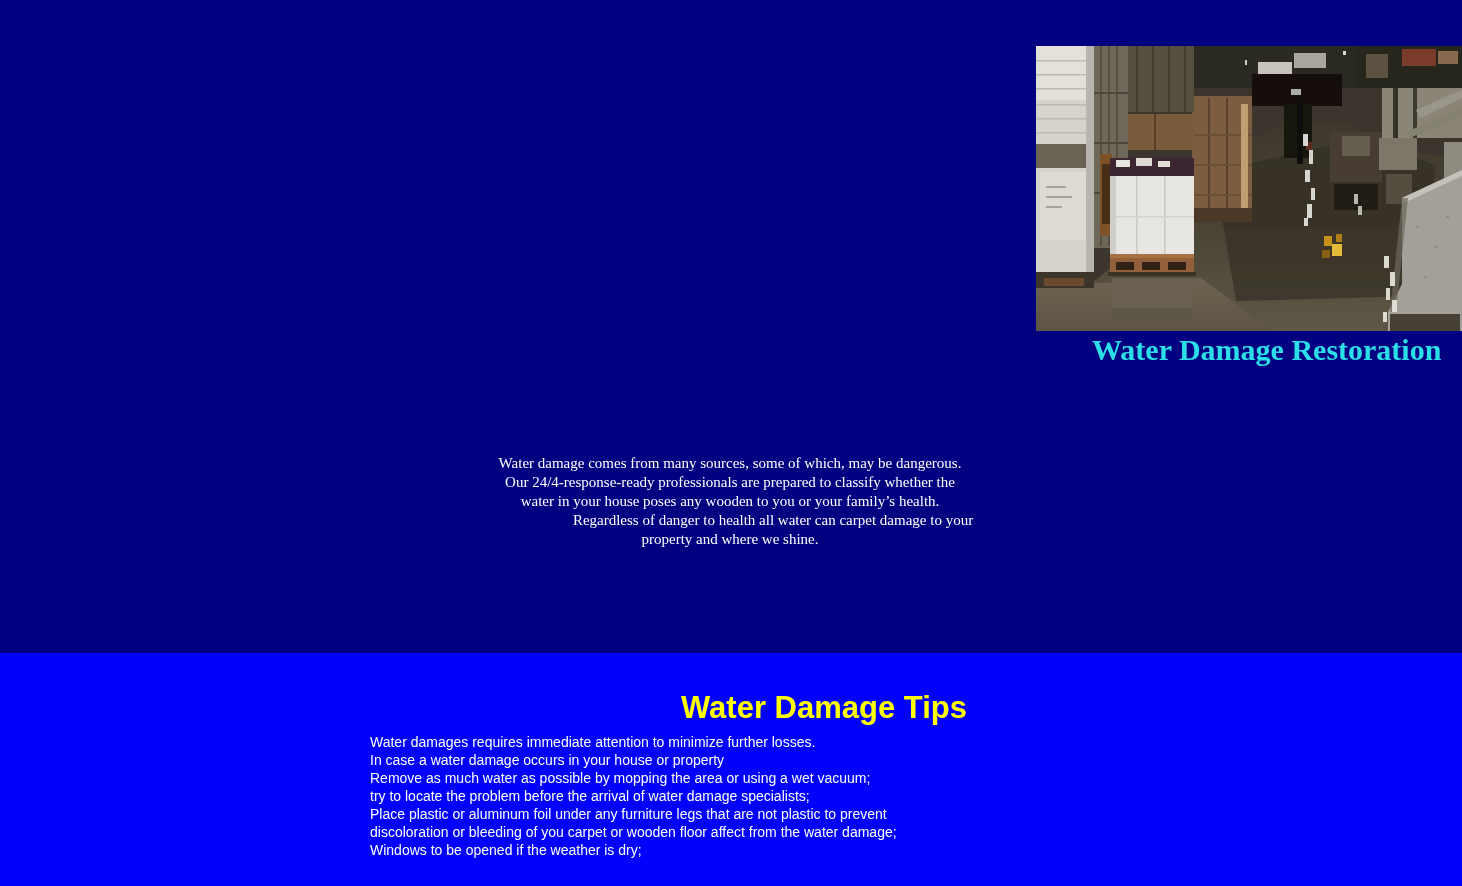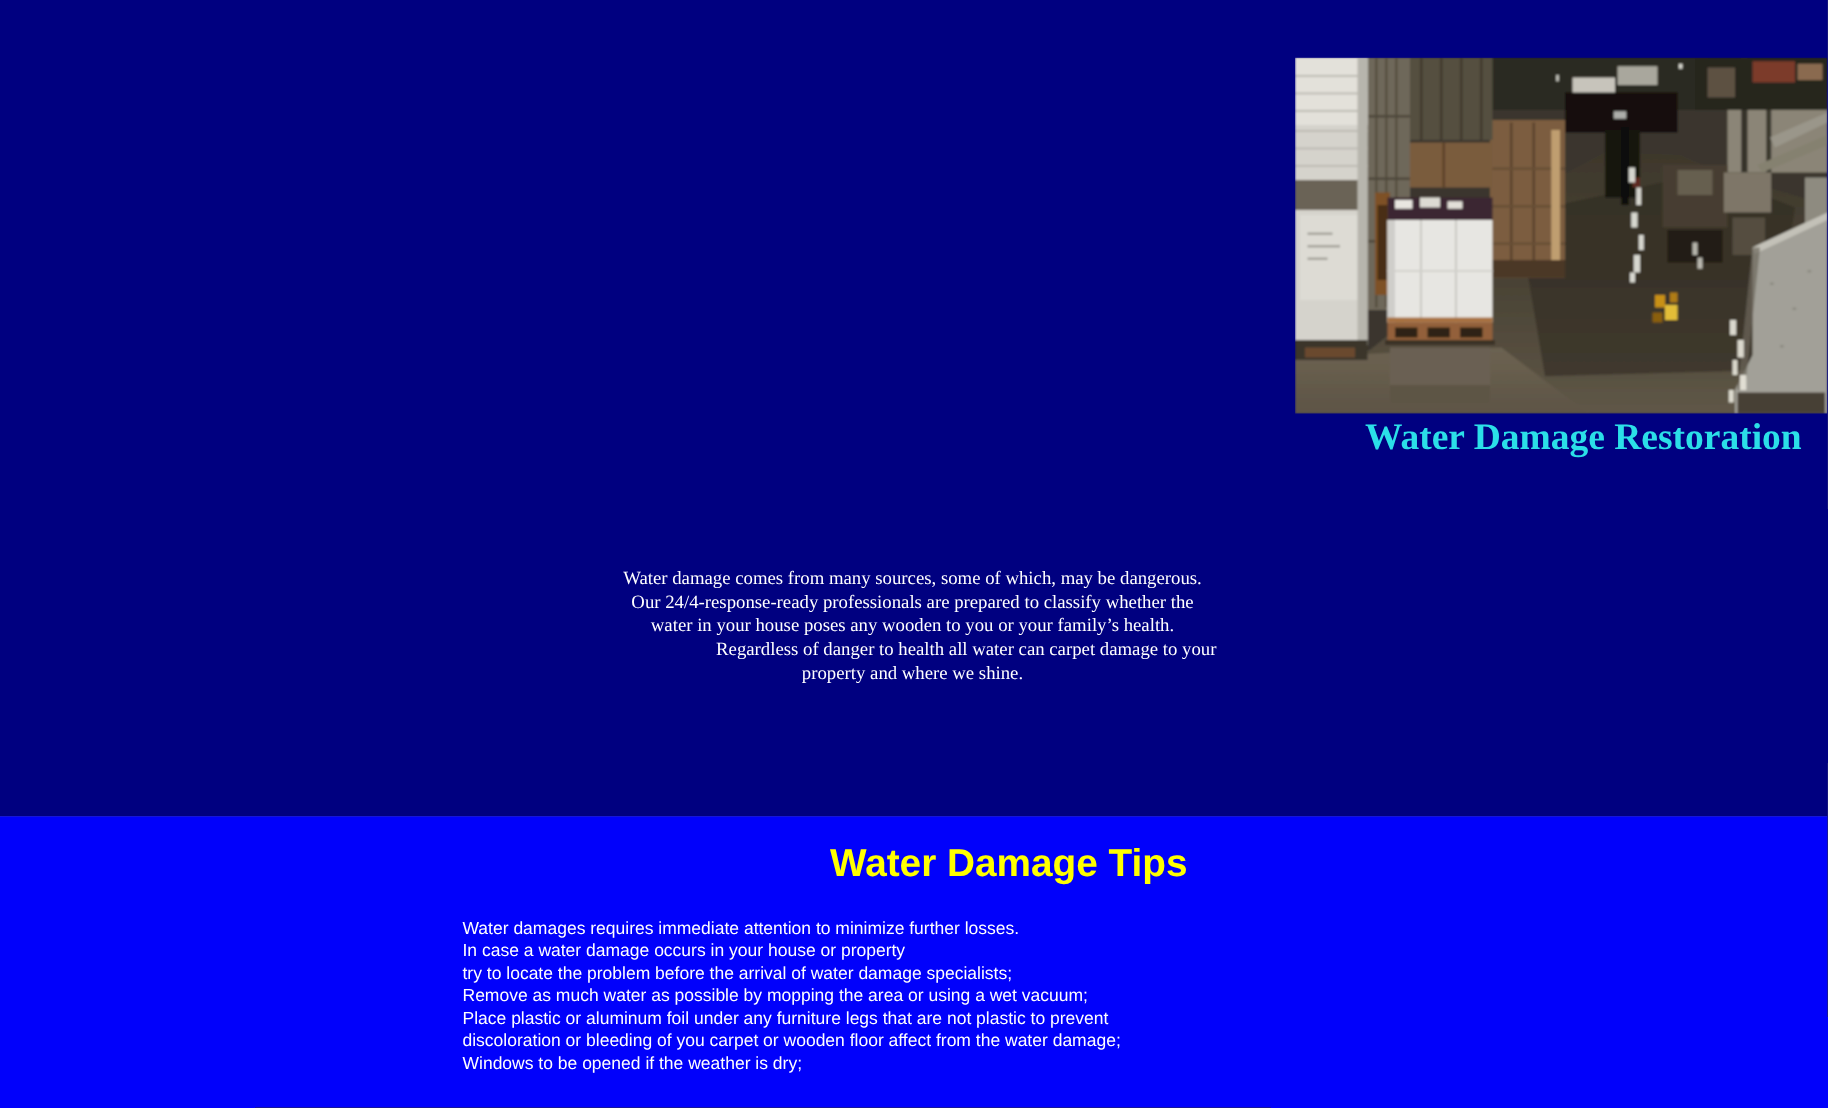--- a/index.html
+++ b/index.html
@@ -8,21 +8,21 @@
     width: 1462px;
     height: 886px;
     overflow: hidden;
     background: #000080;
     font-family: "Liberation Sans", sans-serif;
   }
   .page {
     position: relative;
     width: 1462px;
     height: 886px;
-    background: #737373;
+    background: #8b5cf6;
   }
   
   .hero-section {
     position: absolute;
     left: 0; top: 0;
     width: 1462px; height: 653px;
     background: #000080;
   }
   .photo-frame {
     position: absolute;
@@ -58,21 +58,21 @@
   .tips-section {
     position: absolute;
     left: 0; top: 653px;
     width: 1462px; height: 233px;
     background: #0101FB;
   }
   .tips-heading {
     position: absolute;
     left: 448px; top: 21px;
     width: 718px;
-    margin: 0;
+    margin: 17px;
     text-align: center;
     font-family: "Liberation Sans", sans-serif;
     font-weight: bold;
     font-size: 31px;
     line-height: 34px;
     color: #FFFF00;
   }
   .tips-text {
     position: absolute;
     left: 370px; top: 80px;
@@ -261,22 +261,22 @@
 
   </div>
 
   <div class="tips-section">
 
     <h2 class="tips-heading">Water Damage Tips</h2>
 
     <div class="tips-text">
       <div class="tip-line">Water damages requires immediate attention to minimize further losses.</div>
       <div class="tip-line">In case a water damage occurs in your house or property</div>
+      <div class="tip-line">Remove as much water as possible by mopping the area or using a wet vacuum;</div>
       <div class="tip-line">try to locate the problem before the arrival of water damage specialists;</div>
-      <div class="tip-line">Remove as much water as possible by mopping the area or using a wet vacuum;</div>
       <div class="tip-line">Place plastic or aluminum foil under any furniture legs that are not plastic to prevent</div>
       <div class="tip-line">discoloration or bleeding of you carpet or wooden floor affect from the water damage;</div>
       <div class="tip-line">Windows to be opened if the weather is dry;</div>
     </div>
 
   </div>
 
 </div>
 
 </body></html>

